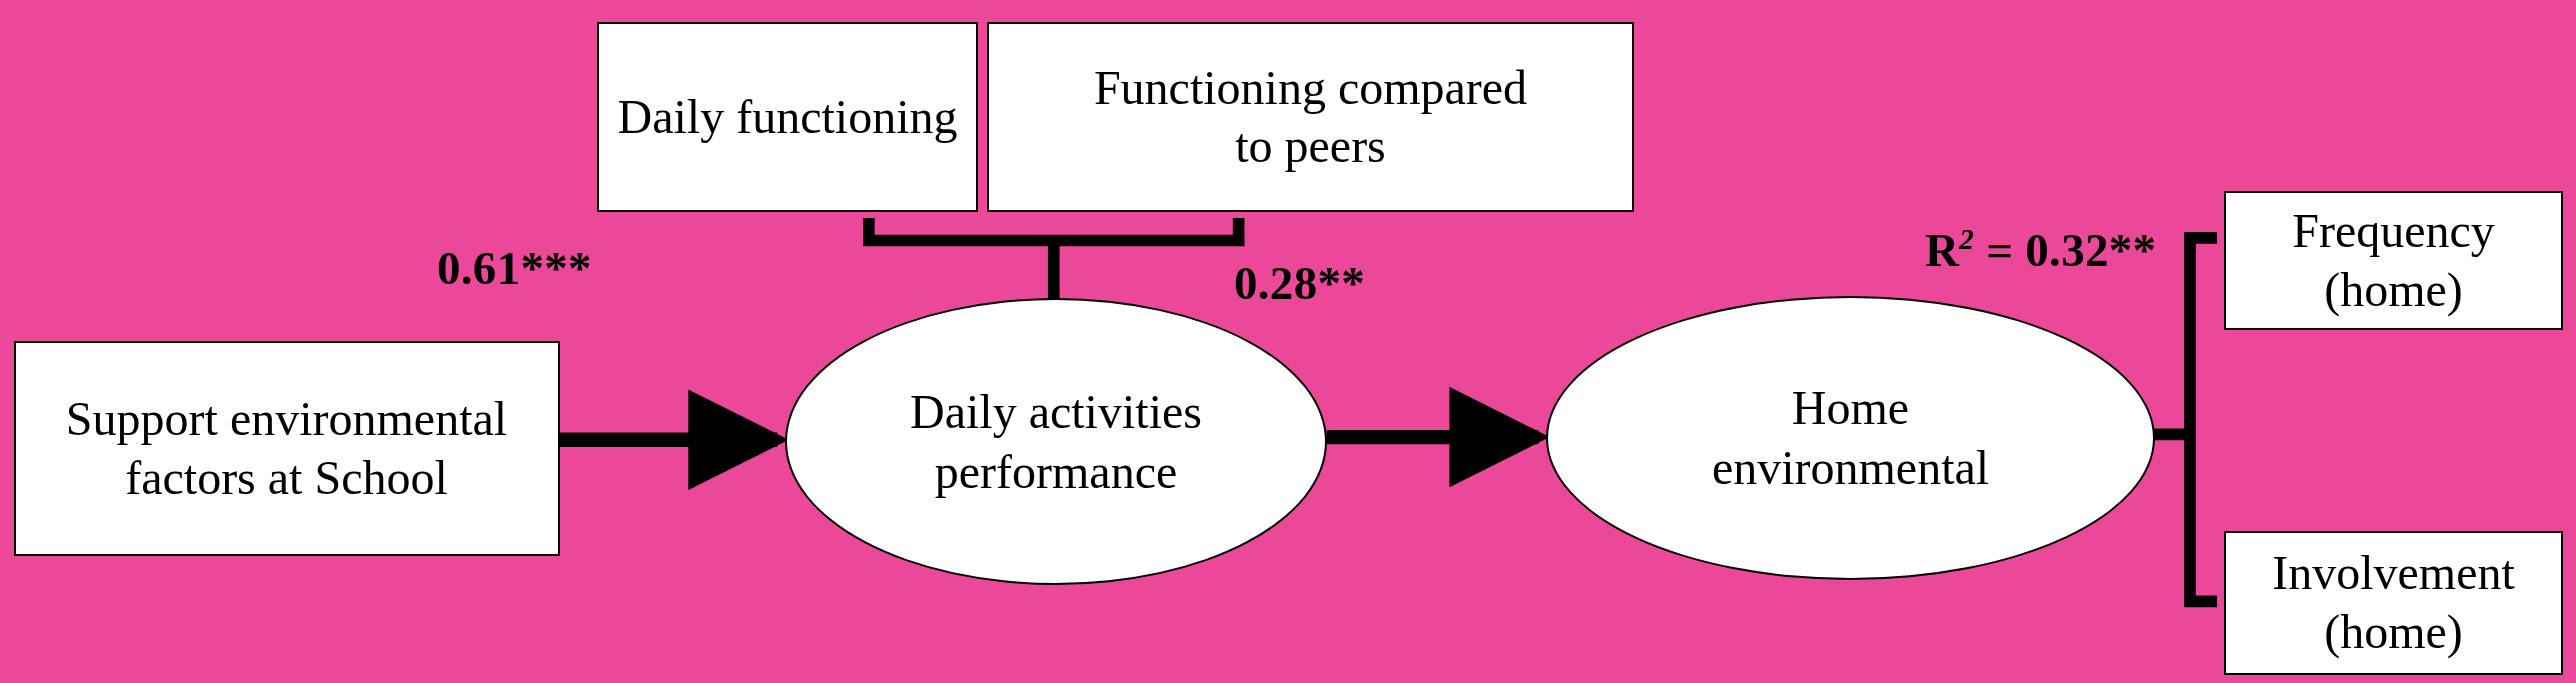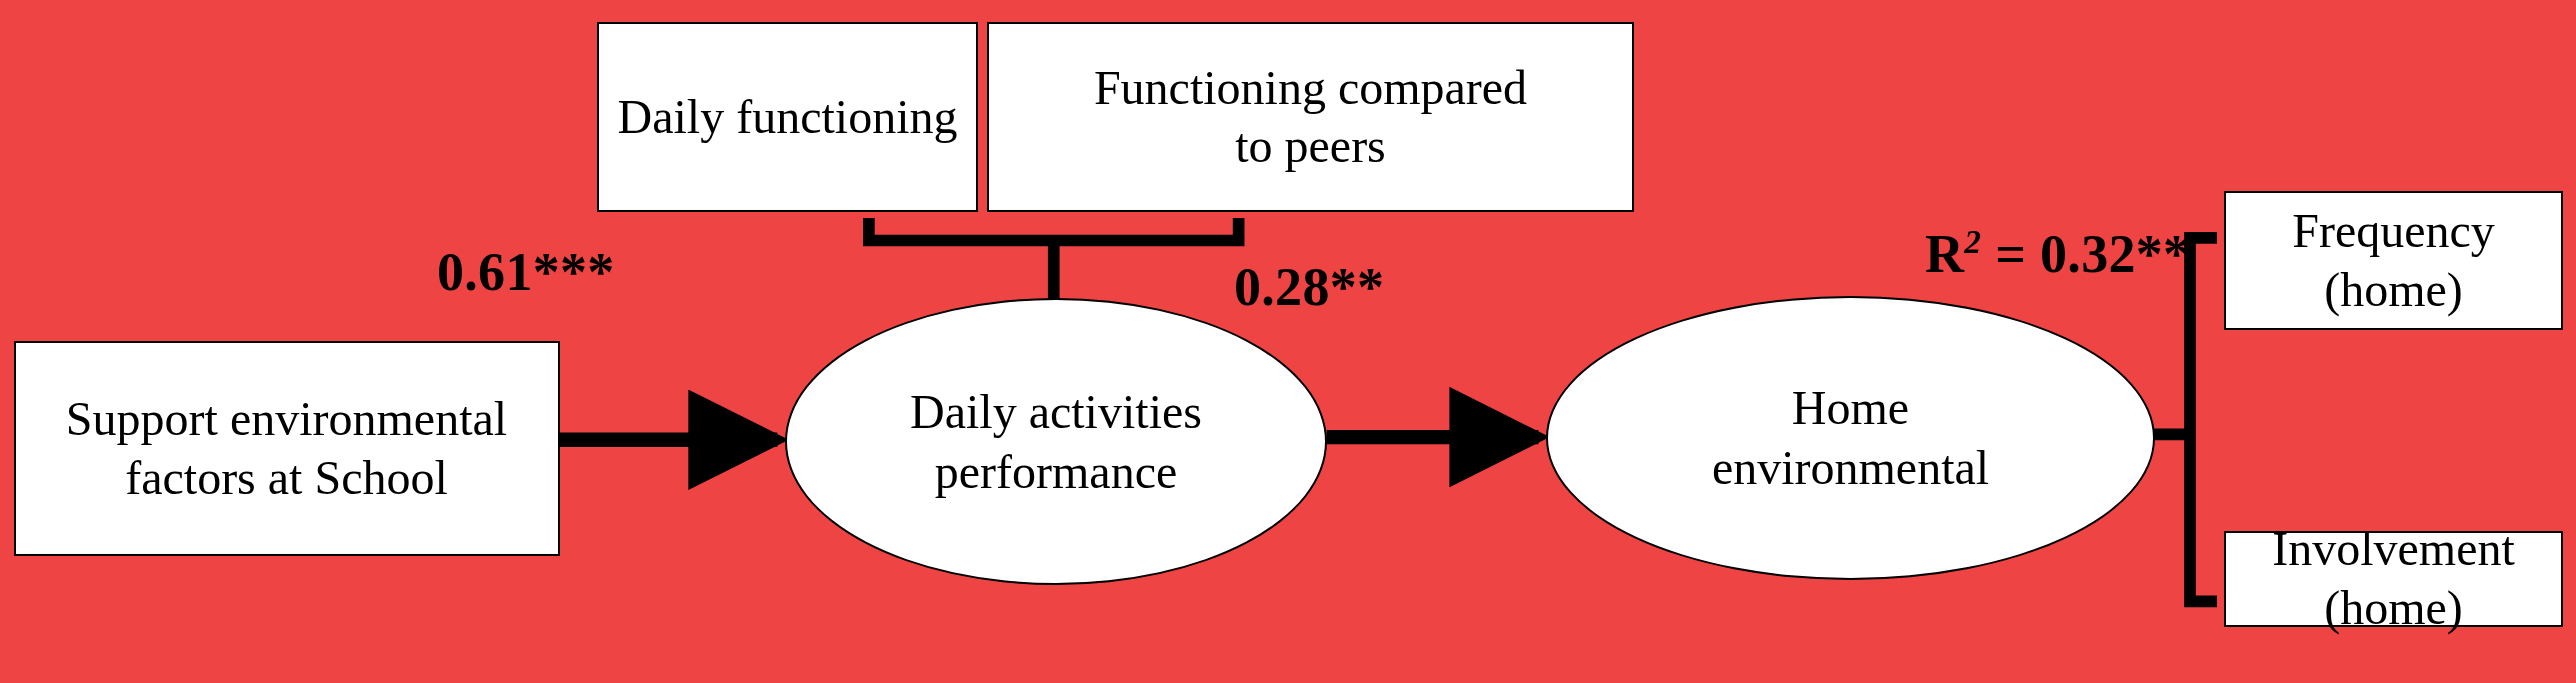--- a/index.html
+++ b/index.html
@@ -4,21 +4,21 @@
 <style>
   html, body {
     margin: 0;
     padding: 0;
     background: #ffffff;
   }
   #canvas {
     position: relative;
     width: 2576px;
     height: 683px;
-    background: #ef4444;
+    background: #ec4899;
     font-family: "Liberation Serif", "DejaVu Serif", serif;
     color: #000000;
     overflow: hidden;
   }
   .node-box {
     position: absolute;
     box-sizing: border-box;
     border: 2.7px solid #000000;
     background: #ffffff;
     display: flex;
@@ -40,21 +40,21 @@
     align-items: center;
     justify-content: center;
     text-align: center;
     line-height: 1.24;
     font-size: 48px;
     white-space: pre-line;
   }
   .edge-label {
     position: absolute;
     font-weight: bold;
-    font-size: 54px;
+    font-size: 47px;
     letter-spacing: 0.3px;
     white-space: nowrap;
     line-height: 1;
   }
   .edge-label sup {
     font-style: italic;
     font-size: 0.62em;
     font-weight: bold;
     vertical-align: super;
     line-height: 0;
@@ -117,21 +117,21 @@
   <div class="node-ellipse" style="left:1546px; top:296px; width:609px; height:284px;">
     <span>Home
 environmental</span>
   </div>
 
   <div class="node-box" style="left:2224px; top:172px; width:339px; height:139px;margin-top:19px;">
     <span>Frequency
 (home)</span>
   </div>
 
-  <div class="node-box" style="left:2224px; top:531px; width:339px; height:96px;">
+  <div class="node-box" style="left:2224px; top:531px; width:339px; height:144px;">
     <span>Involvement
 (home)</span>
   </div>
 
   <div class="edge-label" style="left:437px; top:245px;">0.61***</div>
 
   <div class="edge-label" style="left:1234px; top:260px;">0.28**</div>
 
   <div class="edge-label" style="left:1925px; top:227px;"><span>R</span><sup>2</sup><span> = 0.32**</span></div>
 

